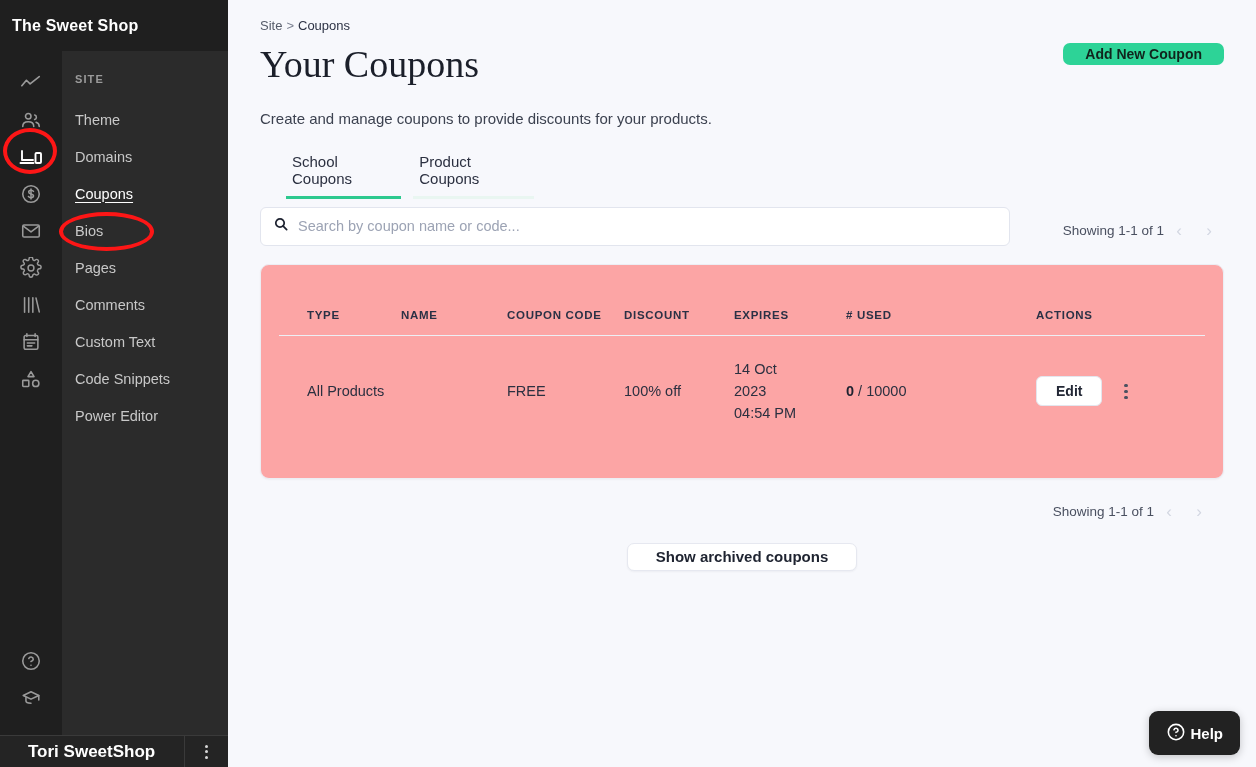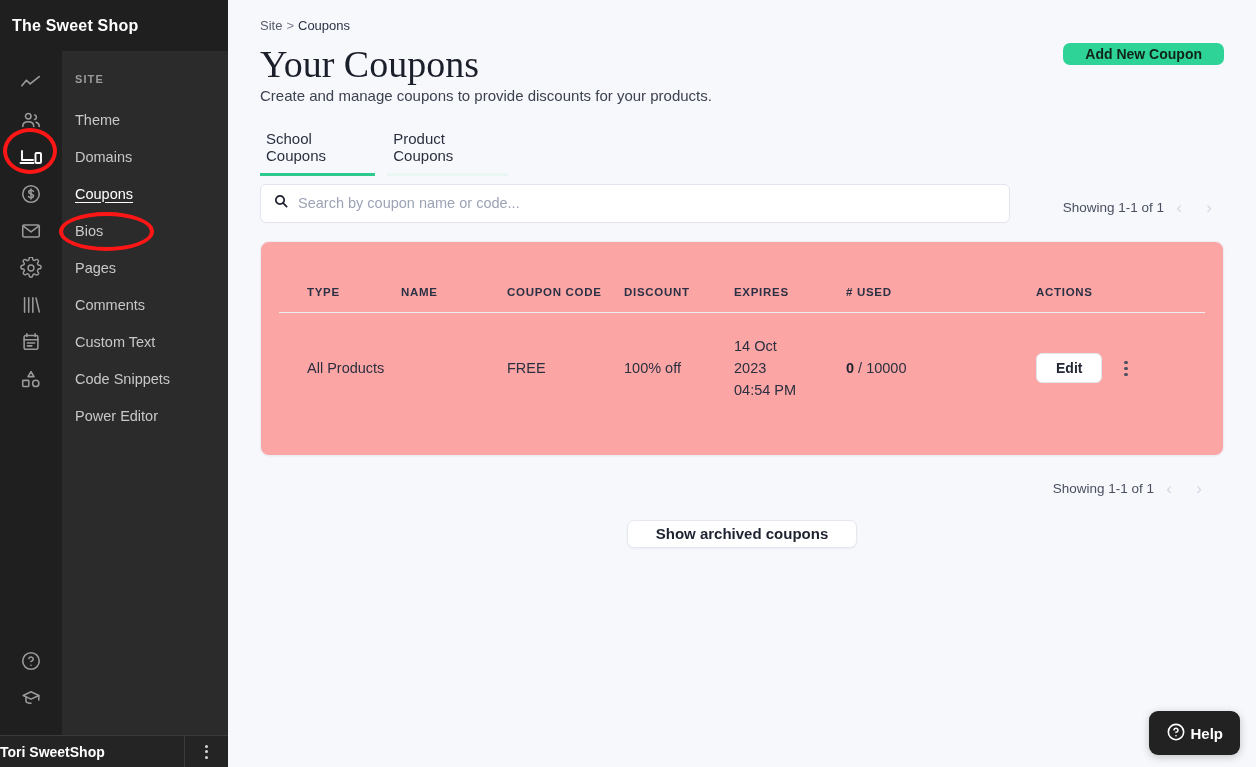--- a/index.html
+++ b/index.html
@@ -45,22 +45,22 @@
   }
   .nav-item.active { color: #ffffff; }
   .nav-item.active span { text-decoration: underline; text-underline-offset: 3px; }
 
   .user-bar {
     height: 32px; position: absolute; bottom: 0; left: 0; right: 0;
     background: #242424; border-top: 1px solid #3a3a3a;
     display: flex; align-items: center;
   }
   .user-name {
-    flex: 1 1 auto; color: #ffffff; font-size: 14px;
-    font-weight: bold; padding-left: 0;
+    flex: 1 1 auto; color: #ffffff; font-size: 17px;
+    font-weight: bold; padding-left: 28px;
   }
   .user-kebab {
     width: 44px; height: 100%; border-left: 1px solid #3a3a3a;
     display: flex; align-items: center; justify-content: center;
     color: #d7d7d7; cursor: pointer;
   }
   .kebab-dots { display:flex; flex-direction:column; gap:2.5px; align-items:center; }
   .kebab-dots i { width:3px; height:3px; border-radius:50%; background: currentColor; display:block; }
 
   
@@ -76,28 +76,28 @@
   .breadcrumb { font-size: 13px; color: #555b69; padding-top: 6px; }
   .breadcrumb .crumb { cursor: pointer; }
   .breadcrumb .sep { padding: 0 4px; color: #7b8191; }
   .breadcrumb .crumb.current { color: #2c3244; }
 
   .head-row { display: flex; align-items: flex-start; justify-content: space-between; margin-top: 10px; }
   .page-title {
     font-family: "Liberation Serif", serif; font-size: 38px;
     color: #1b1f2a; line-height: 1.12; font-weight: normal;
   }
-  .page-sub { font-size: 15px; color: #3c4250; margin-top: 1px; }
+  .page-sub { font-size: 15px; color: #3c4250; margin-top: 24px; }
   .btn-primary {
     background: #2dd397; color: #10241c; border: none; border-radius: 7px;
     font-size: 14px; font-weight: bold; padding: 0 22px; height: 22px;
     cursor: pointer; font-family: "Liberation Sans", sans-serif; white-space: nowrap;
   }
 
-  .tabs { margin-top: 26px; display: flex; width: 248px; position: relative; }
+  .tabs { margin-top: 26px; display: flex; width: 248px; position: relative; margin-left: 26px; }
   .tab {
     font-size: 15px; color: #2b3040; padding: 0 6px 9px 6px; cursor: pointer;
     border-bottom: 3px solid #e9f6f1;
   }
   .tab.active { border-bottom-color: #2dc98f; }
   .tab + .tab { margin-left: 12px; }
 
   .search-row { display: flex; align-items: flex-end; margin-top: 8px; }
   .search-box {
     flex: 0 0 750px; height: 39px; background: #ffffff;

